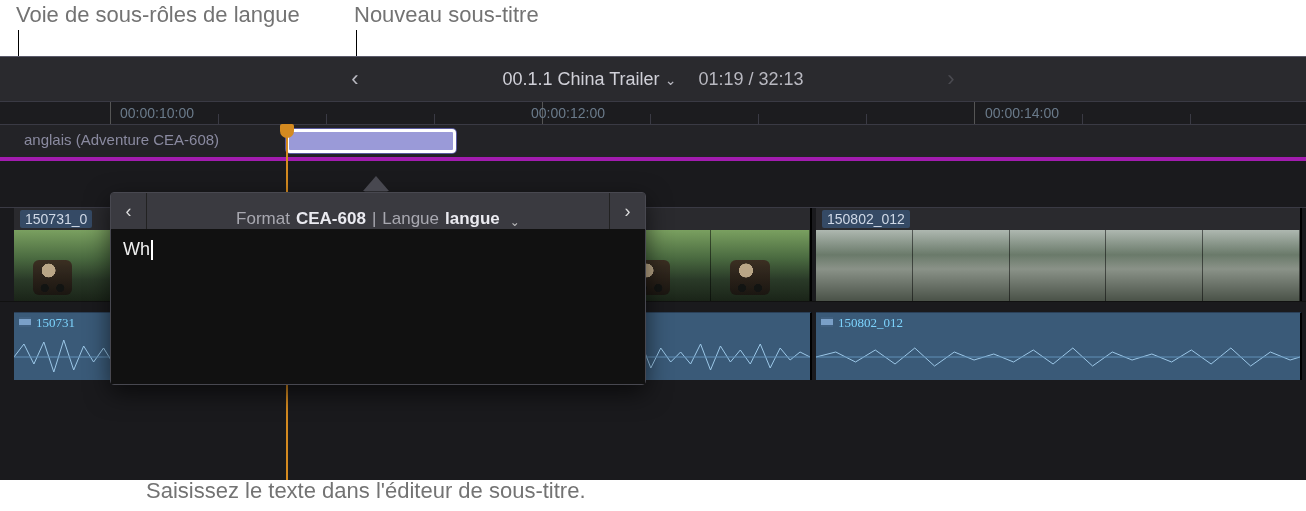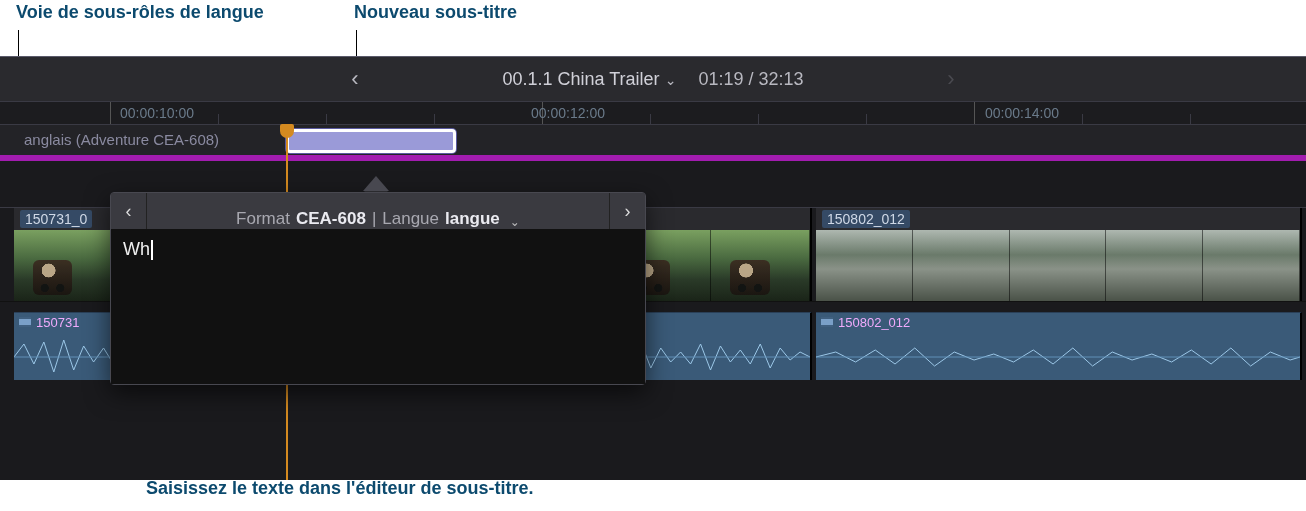--- a/index.html
+++ b/index.html
@@ -1,19 +1,19 @@
 <!DOCTYPE html>
 <html><head>
 <meta charset="utf-8">
 <style>
   * { margin:0; padding:0; box-sizing:border-box; font-family: -apple-system, Helvetica, Arial, sans-serif; }
   body { background:#fff; width:1306px; height:511px; position:relative; overflow:hidden; }
 
   
-  .callout { position:absolute; color:#0c4a6e; font-size:18px; font-weight:700; }
+  .callout { position:absolute; color:#737373; font-size:22px; font-weight:400; }
   .callout-line { position:absolute; background:#000; }
 
   
   .app { position:absolute; left:0; top:56px; width:1306px; border-top:1px solid #5a5a6a; }
 
   .toolbar { height:44px; background:#2a2a2e; display:flex; align-items:center; color:#b8b8c0; font-size:18px; }
   .toolbar .chev { width:30px; text-align:center; font-size:22px; color:#b8b8c0; cursor:pointer; }
   .toolbar .chev.dim { color:#4a4a50; }
   .toolbar .spacer-lr { flex:0 0 340px; }
   .toolbar .center { flex:1; display:flex; align-items:flex-start; justify-content:center; gap:12px; }
@@ -26,41 +26,41 @@
   .ruler .tick-minor { position:absolute; top:12px; bottom:0; width:1px; background:#3a3a44; }
   .ruler .tick-label { position:absolute; top:3px; color:#6a7a8a; font-size:14px; }
 
   
   .playhead { position:absolute; top:0; bottom:0; width:2px; background:#d48a20; left:286px; z-index:5; }
   .playhead::before { content:""; position:absolute; top:-1px; left:-6px; width:14px; height:14px; background:#d48a20; border-radius:2px 2px 7px 7px; }
 
   .lanes { position:relative; background:#1a1a1d; }
 
   
-  .caption-lane { height:36px; background:#232327; border-bottom:6px solid #a21caf; position:relative; }
+  .caption-lane { height:36px; background:#232327; border-bottom:4px solid #a21caf; position:relative; }
   .caption-lane .lane-label { position:absolute; left:24px; top:6px; color:#8a8aa0; font-size:15px; }
   .caption-clip { position:absolute; top:4px; height:24px; background:#9a9ad8; border:3px solid #fff; border-radius:4px; left:286px; width:170px; box-shadow:0 0 0 1px #5a5aa0; }
 
   .gap1 { height:46px; background:#1a1a1d; }
 
   
   .video-track { height:95px; background:#1a1a1d; position:relative; border-top:1px solid #3a3a44; border-bottom:1px solid #111; }
   .video-clip { position:absolute; top:0; bottom:0; background:#2a2a2e; border-right:2px solid #000; overflow:hidden; }
   .video-clip .clip-title { position:absolute; top:2px; left:6px; color:#cfd8e6; font-size:14px; background:rgba(55,80,110,.85); padding:1px 5px; border-radius:2px; }
   .thumb-strip { position:absolute; top:22px; left:0; right:0; bottom:0; display:flex; }
   .thumb { flex:1; background:linear-gradient(180deg,#7aa060 0%, #4a6a40 40%, #2a3a28 70%, #1a2418 100%); border-right:1px solid rgba(0,0,0,.5); position:relative; }
   .thumb.road { background:linear-gradient(180deg,#aeb8b0 0%, #6a7a6a 35%, #8a9288 55%, #4a5248 100%); }
   .thumb .moto { position:absolute; left:20%; bottom:8%; width:40%; height:50%; background:radial-gradient(circle at 40% 30%, #c8b090 0 20%, transparent 21%), radial-gradient(circle at 30% 80%, #111 0 10%, transparent 11%), radial-gradient(circle at 70% 80%, #111 0 10%, transparent 11%), linear-gradient(180deg,#3a2a20 0,#1a1410 100%); border-radius:6px; opacity:.9; }
 
   .gap2 { height:10px; background:#1a1a1d; }
 
   
   .audio-track { height:68px; background:#1a1a1d; position:relative; }
   .audio-clip { position:absolute; top:0; bottom:0; background:#3a5a78; border-right:2px solid #000; border-top:1px solid #2a4058; overflow:hidden; }
-  .audio-clip .atitle { position:absolute; top:2px; left:22px; color:#f0abfc; font-size:13px; }
+  .audio-clip .atitle { position:absolute; top:2px; left:22px; color:#7dd3fc; font-size:13px;font-family:Liberation Serif, serif; }
   .audio-clip .aicon { position:absolute; top:2px; left:4px; width:14px; height:14px; }
   .audio-clip .aicon svg { display:block; }
   .wave { position:absolute; left:0; right:0; bottom:0; height:46px; overflow:hidden; }
   .wave svg { width:100%; height:100%; display:block; }
 
   .below { height:100px; background:#1a1a1d; }
 
   
   .popover { position:absolute; left:110px; top:192px; width:536px; background:#2a2a2e; border:1px solid #484850; border-radius:4px; box-shadow:0 8px 24px rgba(0,0,0,.6); z-index:20; }
   .popover .pop-header { display:flex; align-items:stretch; height:36px; }

